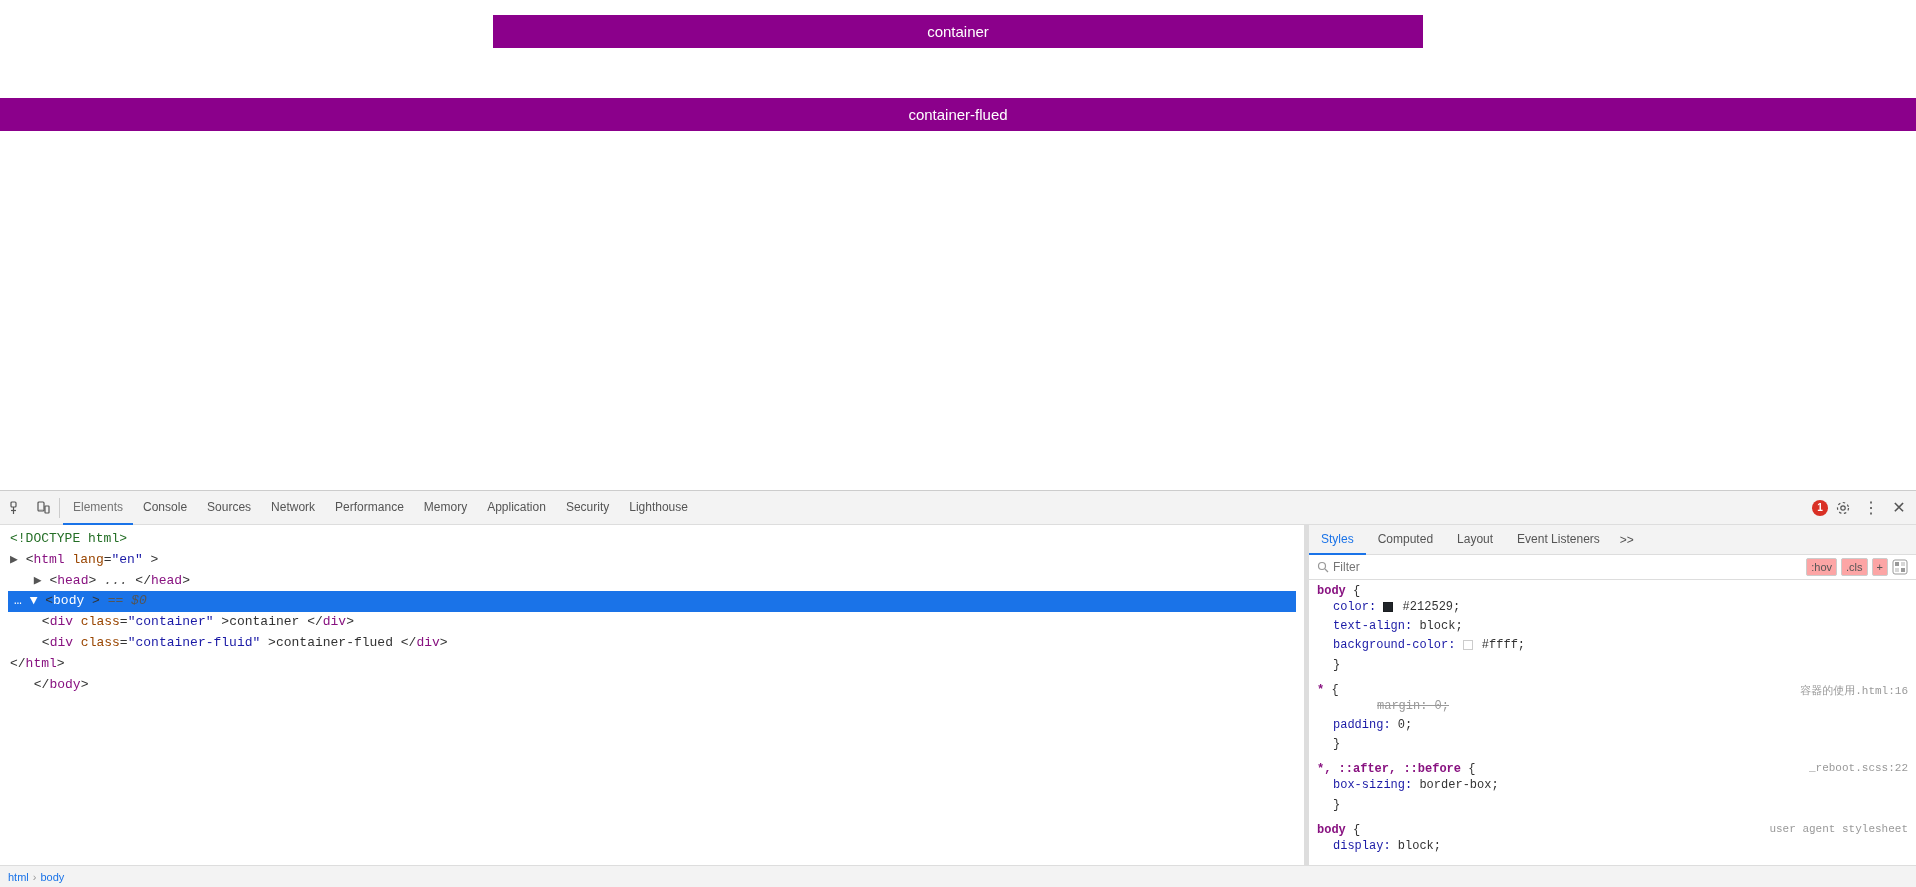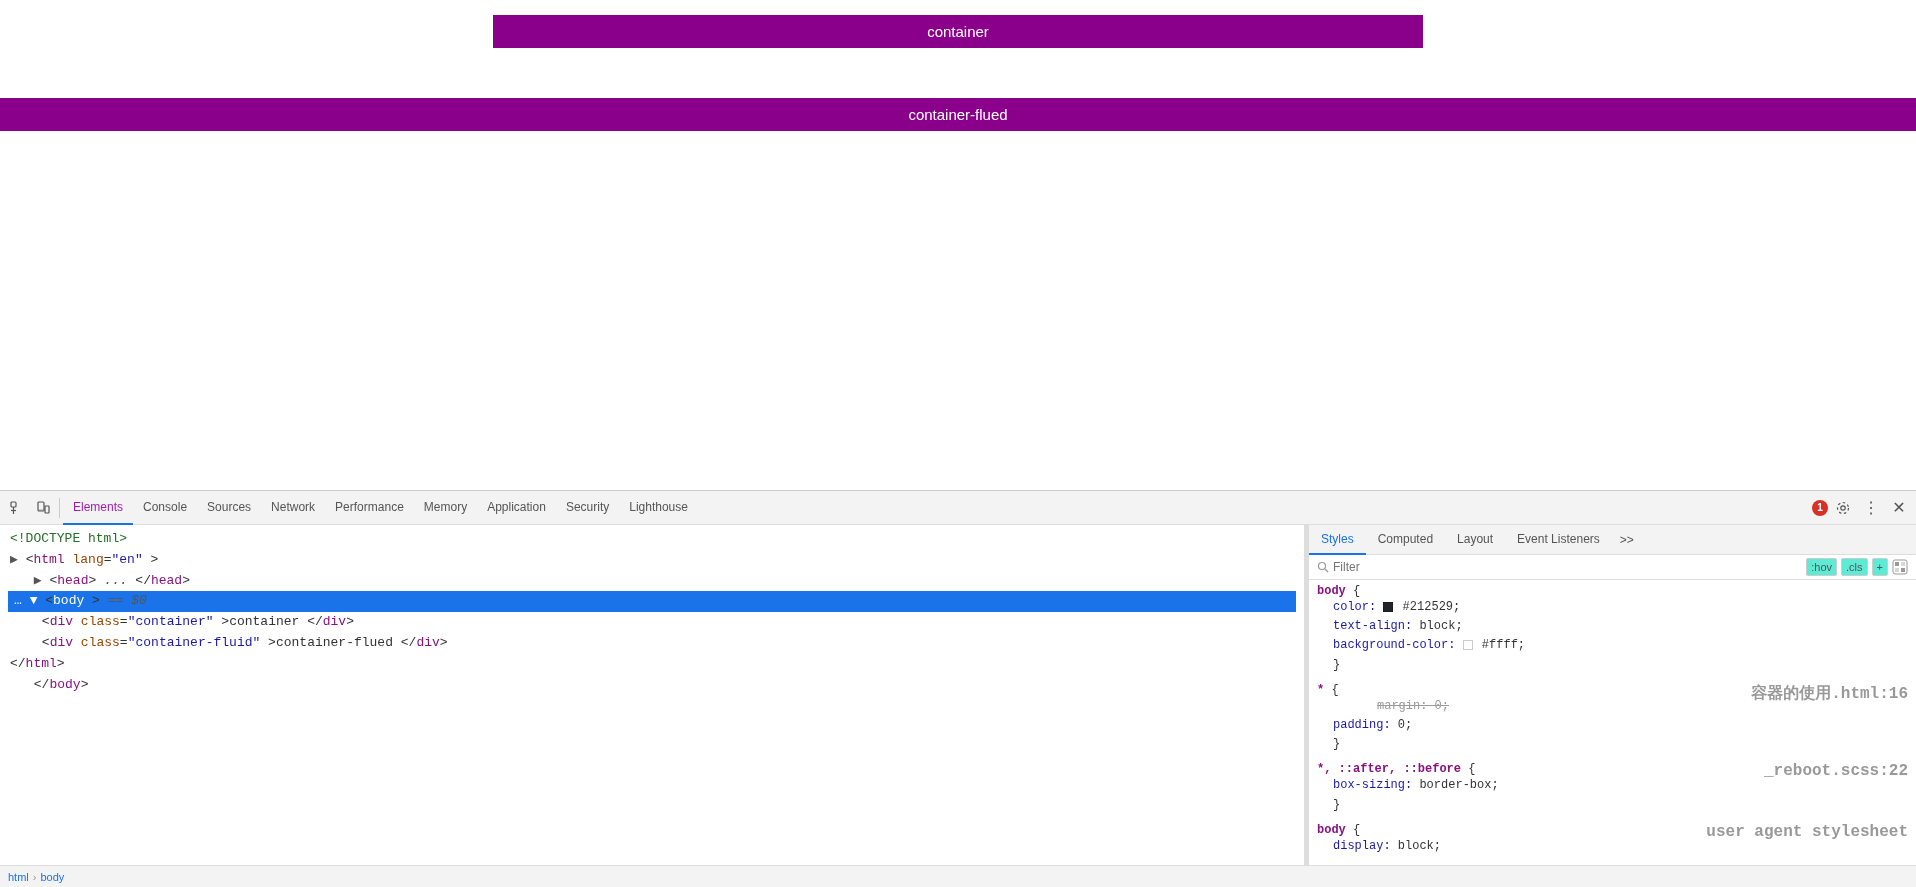--- a/index.html
+++ b/index.html
@@ -93,21 +93,21 @@
       cursor: pointer;
       border: none;
       background: none;
       border-bottom: 2px solid transparent;
       height: 34px;
       display: flex;
       align-items: center;
     }
 
     .dt-tab.active {
-      color: #a21caf;
+      color: #737373;
       border-bottom: 2px solid #1a73e8;
     }
 
     .dt-spacer { flex: 1; }
 
     .dt-right-icons {
       display: flex;
       align-items: center;
       gap: 2px;
     }
@@ -251,21 +251,21 @@
       background: transparent;
     }
 
     .filter-btn {
       font-size: 11px;
       color: #555;
       cursor: pointer;
       padding: 2px 4px;
       border: 1px solid #ccc;
       border-radius: 2px;
-      background: #5eead4;
+      background: #fca5a5;
     }
 
     #styles-content {
       flex: 1;
       overflow-y: auto;
       font-family: 'Courier New', monospace;
       font-size: 12px;
       padding: 4px 8px;
     }
 
@@ -287,23 +287,22 @@
     }
 
     .css-strikethrough {
       text-decoration: line-through;
       color: #999;
       margin-left: 44px;
     }
 
     .css-source {
       color: #999;
-      font-size: 16px;
+      font-size: 11px;
       float: right;
-      font-weight: bold;
     }
 
     .css-line {
       padding-left: 16px;
       line-height: 1.6;
     }
 
     .color-swatch {
       display: inline-block;
       width: 10px;

